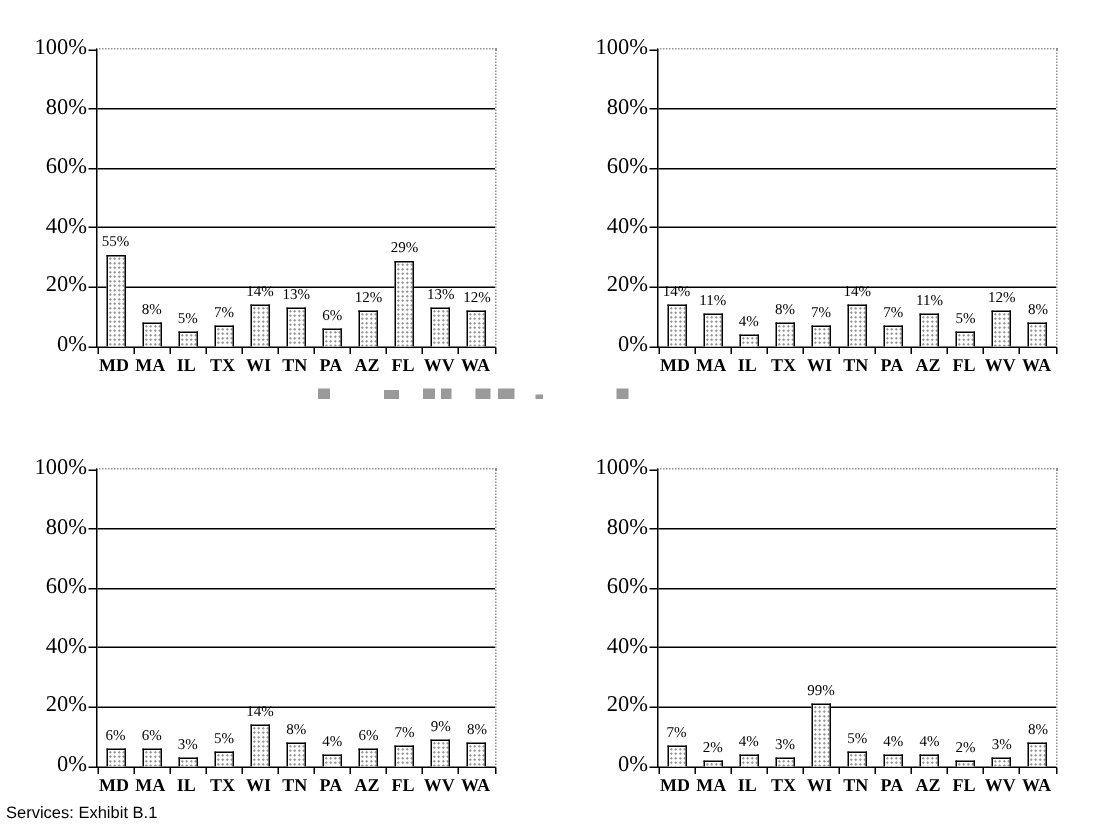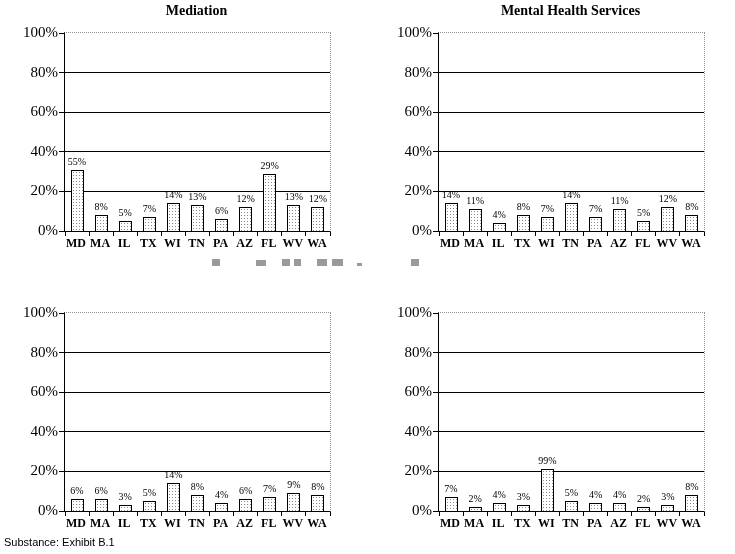--- a/index.html
+++ b/index.html
@@ -107,21 +107,20 @@
     font-size: 11px;
     color: #000000;
   }
 </style>
 </head>
 <body>
 
 <div id="canvas">
 
   <div class="chart-cell cell-r1c1">
-    <div class="chart-title">Mediation</div>
     <div class="y-axis-labels">
         <div class="ytick-label" style="top: 192px;">0%</div>
         <div class="ytick-label" style="top: 152.4px;">20%</div>
         <div class="ytick-label" style="top: 112.8px;">40%</div>
         <div class="ytick-label" style="top: 73.2px;">60%</div>
         <div class="ytick-label" style="top: 33.6px;">80%</div>
         <div class="ytick-label" style="top: -6px;">100%</div>
       </div>
     <div class="plot-area">
         <div class="ytick-mark" style="top: 197.5px;"></div>
@@ -178,21 +177,20 @@
         <div class="xcat-label" style="left: 117.455px; width: 30.0909px;">TN</div>
         <div class="xcat-label" style="left: 141.545px; width: 30.0909px;">PA</div>
         <div class="xcat-label" style="left: 165.636px; width: 30.0909px;">AZ</div>
         <div class="xcat-label" style="left: 189.727px; width: 30.0909px;">FL</div>
         <div class="xcat-label" style="left: 213.818px; width: 30.0909px;">WV</div>
         <div class="xcat-label" style="left: 237.909px; width: 30.0909px;">WA</div>
       </div>
   </div>
 
   <div class="chart-cell cell-r1c2">
-    <div class="chart-title">Mental Health Services</div>
     <div class="y-axis-labels">
         <div class="ytick-label" style="top: 192px;">0%</div>
         <div class="ytick-label" style="top: 152.4px;">20%</div>
         <div class="ytick-label" style="top: 112.8px;">40%</div>
         <div class="ytick-label" style="top: 73.2px;">60%</div>
         <div class="ytick-label" style="top: 33.6px;">80%</div>
         <div class="ytick-label" style="top: -6px;">100%</div>
       </div>
     <div class="plot-area">
         <div class="ytick-mark" style="top: 197.5px;"></div>
@@ -397,15 +395,15 @@
 
   <div class="watermark-fragment" style="left:212px; top:259px; width:8px; height:7px;"></div>
   <div class="watermark-fragment" style="left:256px; top:260px; width:10px; height:6px;"></div>
   <div class="watermark-fragment" style="left:282px; top:259px; width:8px; height:7px;"></div>
   <div class="watermark-fragment" style="left:294px; top:259px; width:7px; height:7px;"></div>
   <div class="watermark-fragment" style="left:317px; top:259px; width:10px; height:7px;"></div>
   <div class="watermark-fragment" style="left:332px; top:259px; width:11px; height:7px;"></div>
   <div class="watermark-fragment" style="left:357px; top:263px; width:5px; height:3px;"></div>
   <div class="watermark-fragment" style="left:411px; top:259px; width:8px; height:7px;"></div>
 
-  <div class="footer-reference">Substance: Exhibit B.1</div>
+  <div class="footer-reference">Services: Exhibit B.1</div>
 
 </div>
 
 </body></html>

